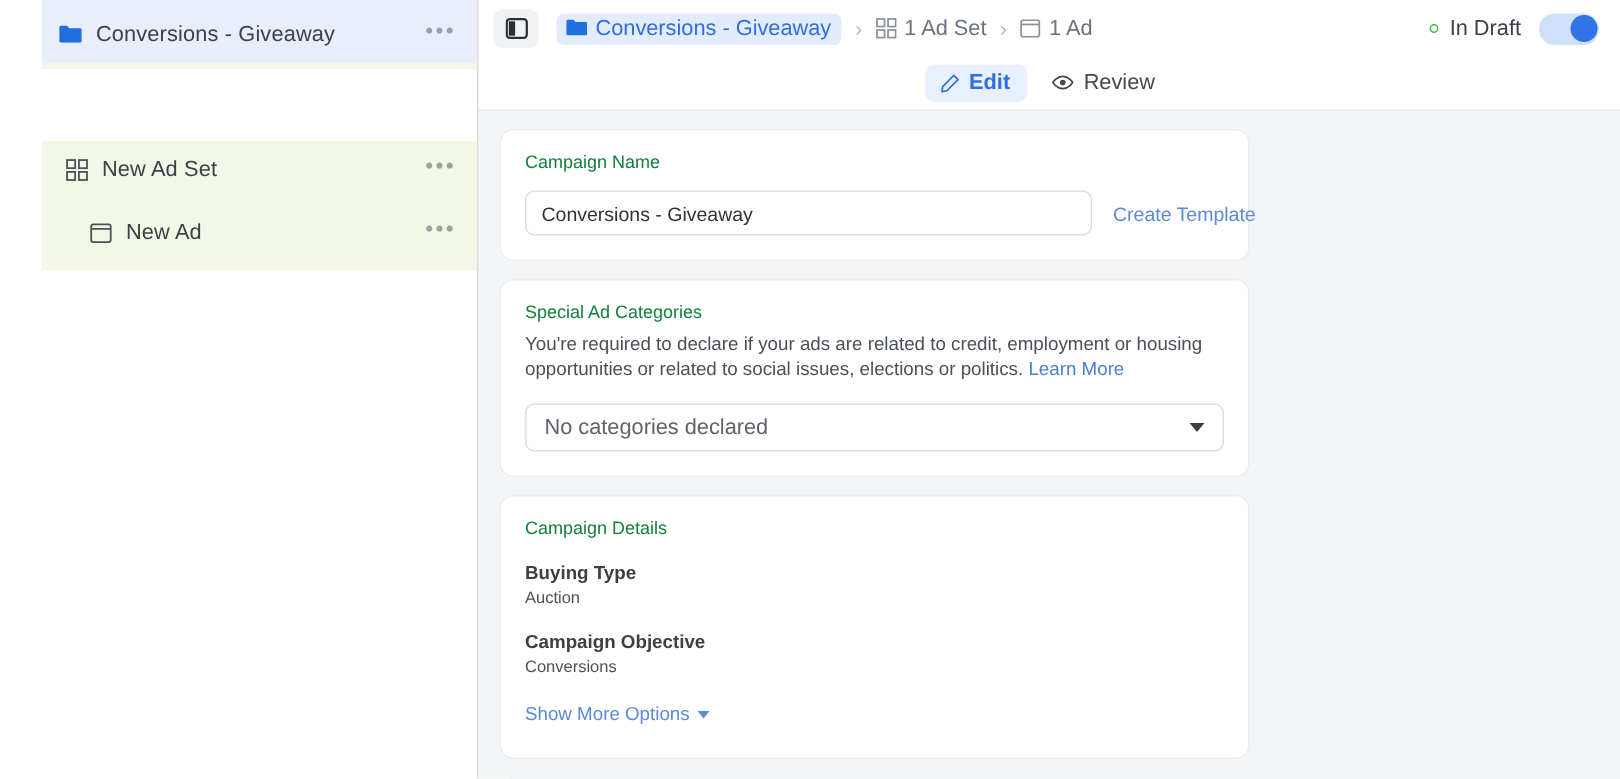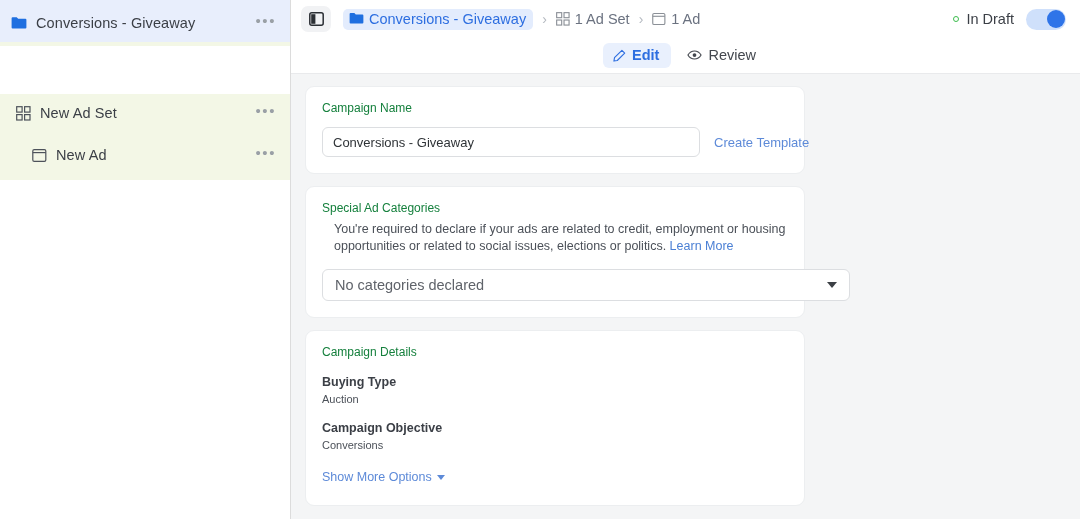--- a/index.html
+++ b/index.html
@@ -2,21 +2,21 @@
 <html><head>
 <meta charset="utf-8">
 <style>
   * { box-sizing: border-box; margin: 0; padding: 0; }
   html, body {
     width: 1080px; height: 519px;
     font-family: "Liberation Sans", sans-serif;
     background: #ffffff;
     overflow: hidden;
   }
-  .app { display: flex; width: 1080px; height: 519px; }
+  .app { display: flex; width: 1080px; height: 519px; padding-left: 28px; }
 
   
   .sidebar {
     width: 291px; height: 519px;
     background: #ffffff;
     border-right: 1px solid #dcdcdc;
     flex: 0 0 291px;
     position: relative;
   }
   .nav-row {
@@ -165,21 +165,21 @@
   .card-title {
     font-size: 12px;
     font-weight: normal;
     color: #15803d;
     margin-bottom: 12px;
   }
   .card-desc {
     font-size: 12.5px;
     color: #4b5058;
     line-height: 17px;
-    margin: -6px 0 14px 12px;
+    margin: -6px 0 14px 0;
     max-width: 458px;
   }
   .link { color: #4a7fd4; cursor: pointer; }
 
   .field-row { display: flex; align-items: center; }
   .text-input {
     flex: 0 0 378px;
     height: 30px;
     border: 1px solid #dcdee1;
     border-radius: 6px;
@@ -191,21 +191,21 @@
     outline: none;
   }
   .side-link {
     font-size: 13px;
     color: #5d8ad8;
     margin-left: 14px;
     cursor: pointer;
     white-space: nowrap;
   }
   .select-box {
-    width: 528px; height: 32px;
+    width: 466px; height: 32px;
     border: 1px solid #dcdee1;
     border-radius: 6px;
     background: #ffffff;
     display: flex; align-items: center;
     justify-content: space-between;
     padding: 0 12px 0 12px;
     cursor: pointer;
   }
   .select-value { font-size: 14.5px; color: #5f636a; }
   .caret {

